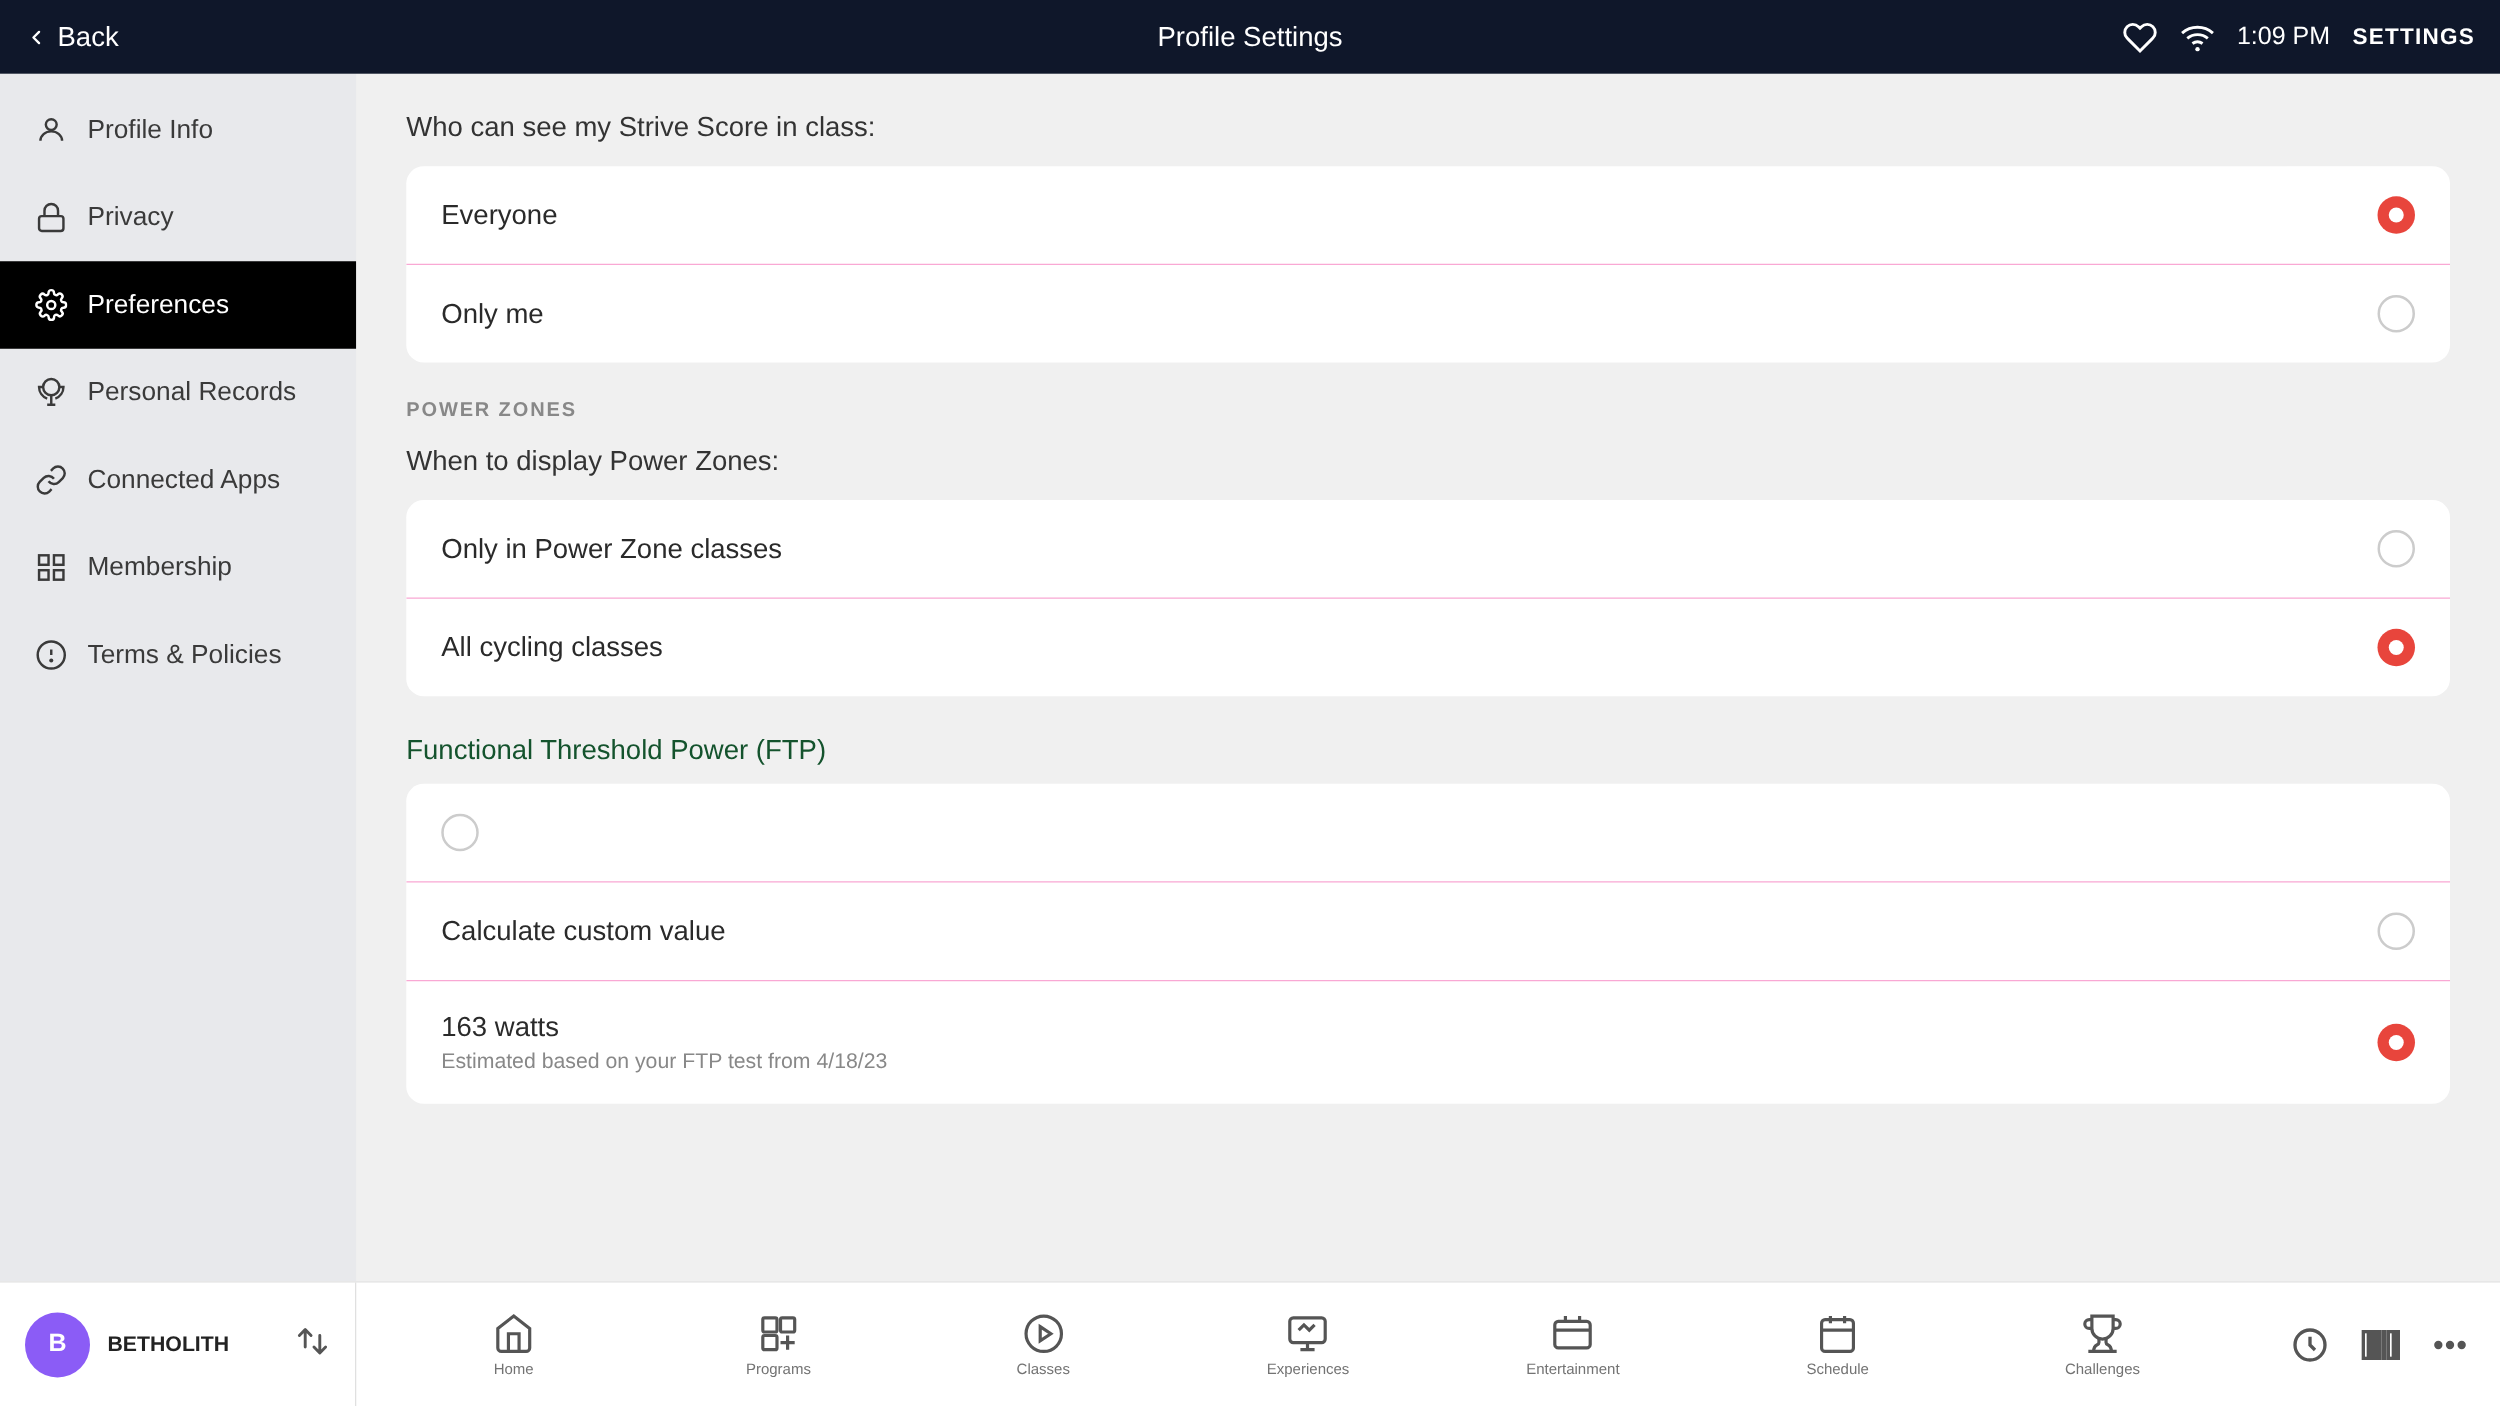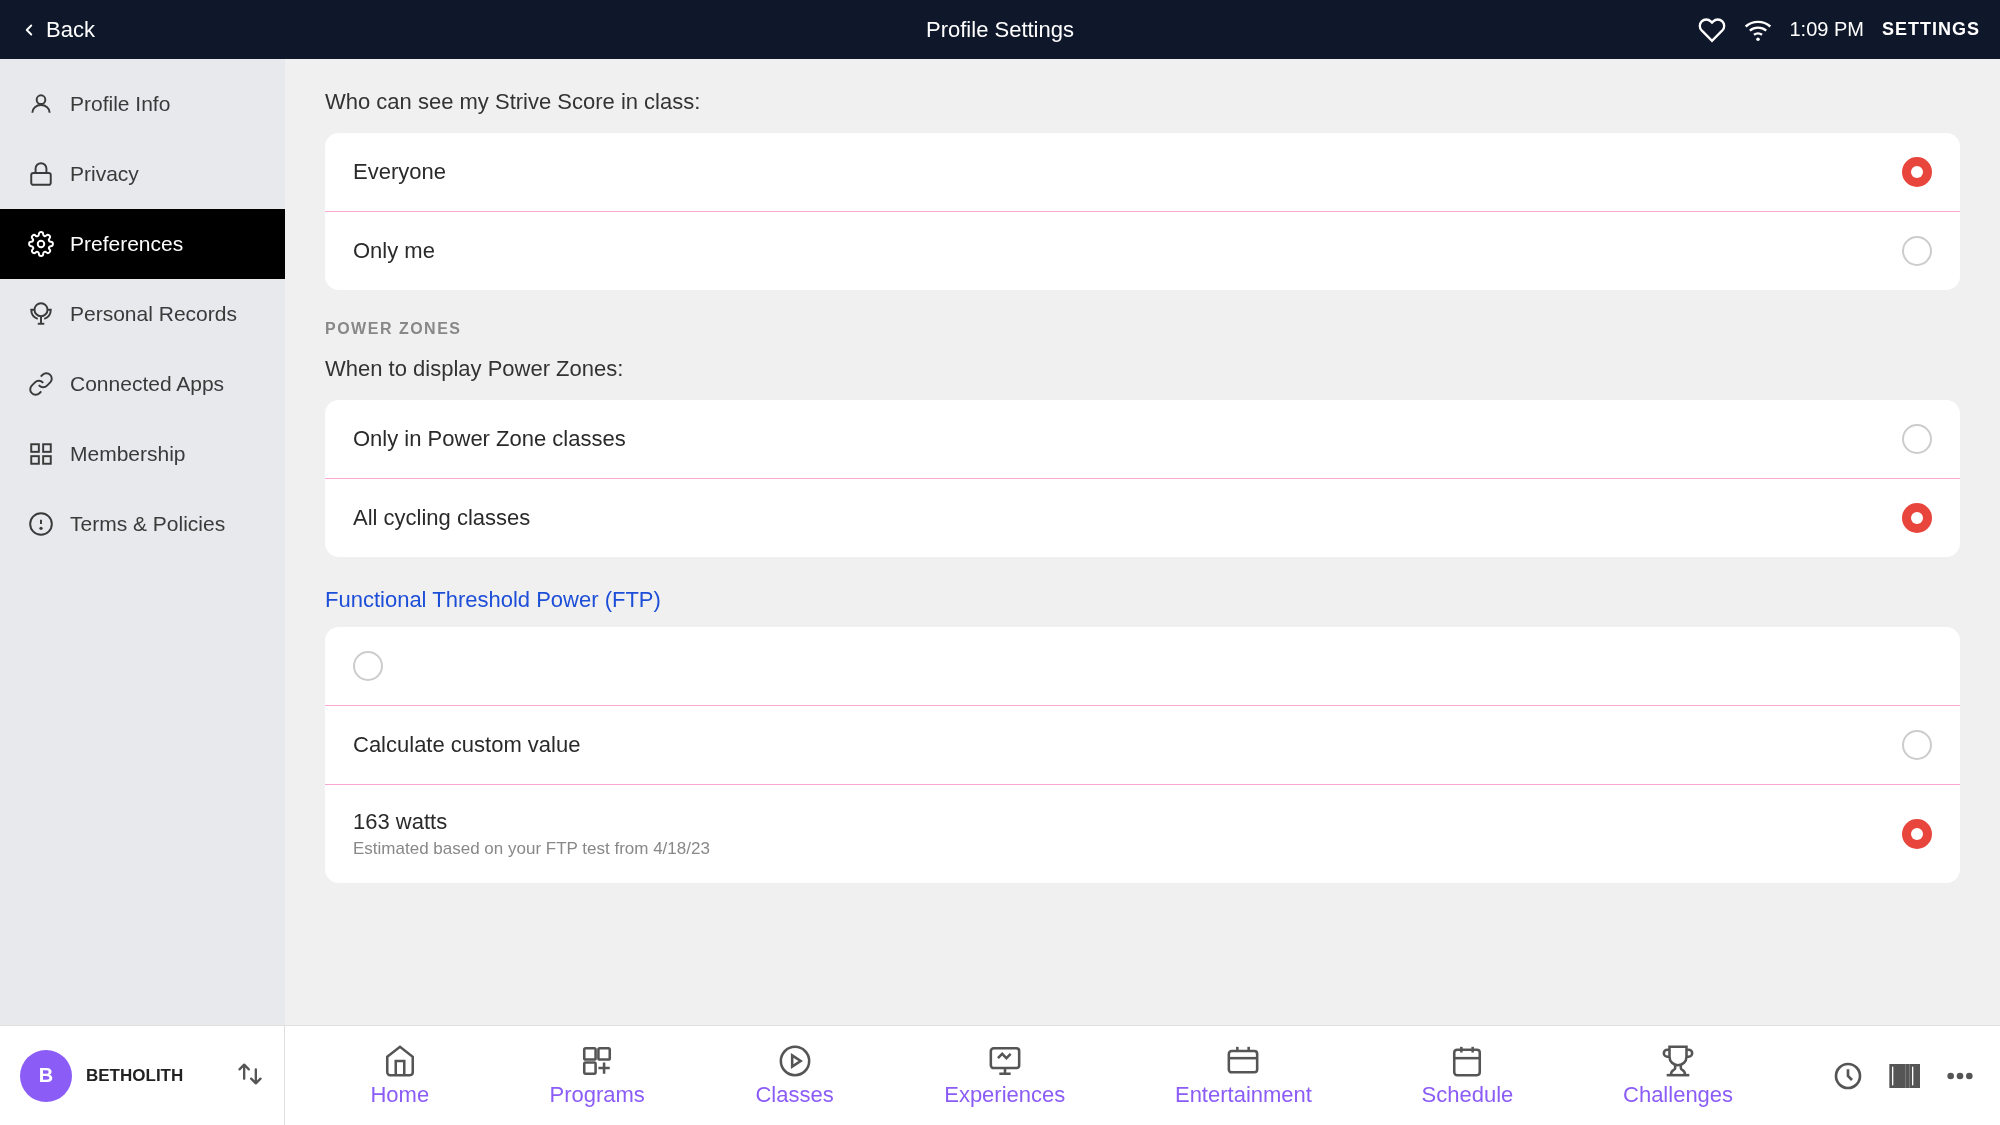--- a/index.html
+++ b/index.html
@@ -145,21 +145,21 @@
     .radio-btn.selected::after {
       content: '';
       width: 12px;
       height: 12px;
       border-radius: 50%;
       background: #fff;
     }
 
     .ftp-section-title {
       font-size: 22px;
-      color: #1d4ed8;
+      color: #14532d;
       margin-bottom: 14px;
       font-weight: 500;
     }
 
     
     .bottom-nav {
       height: 100px;
       background: #fff;
       border-top: 1px solid #e0e0e0;
       display: flex;
@@ -205,21 +205,21 @@
     .nav-item {
       display: flex;
       flex-direction: column;
       align-items: center;
       gap: 4px;
       cursor: pointer;
       color: #555;
       min-width: 80px;
     }
     .nav-item svg { width: 34px; height: 34px; }
-    .nav-item .nav-label { font-size: 22px; color: #8b5cf6; }
+    .nav-item .nav-label { font-size: 12px; color: #737373; }
 
     .bottom-nav-right {
       display: flex;
       align-items: center;
       gap: 24px;
       padding: 0 24px;
       flex-shrink: 0;
     }
     .bottom-nav-right svg { width: 32px; height: 32px; color: #555; cursor: pointer; }
   </style>

